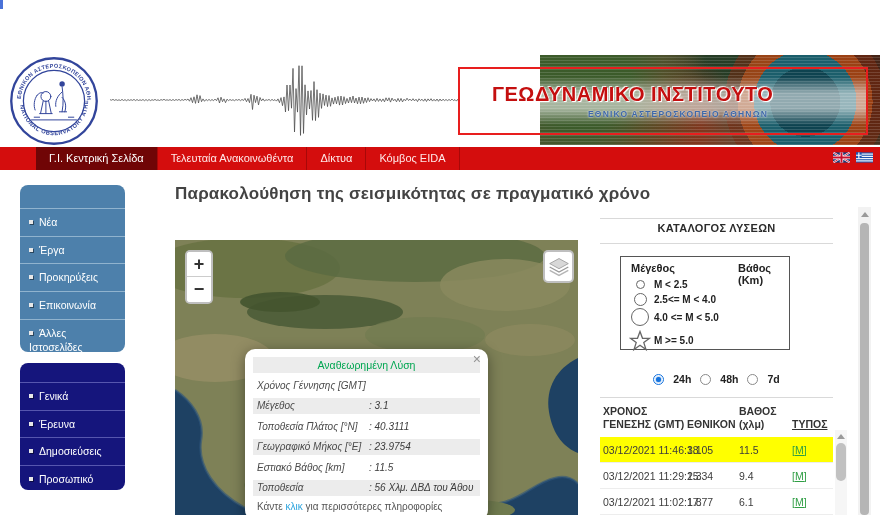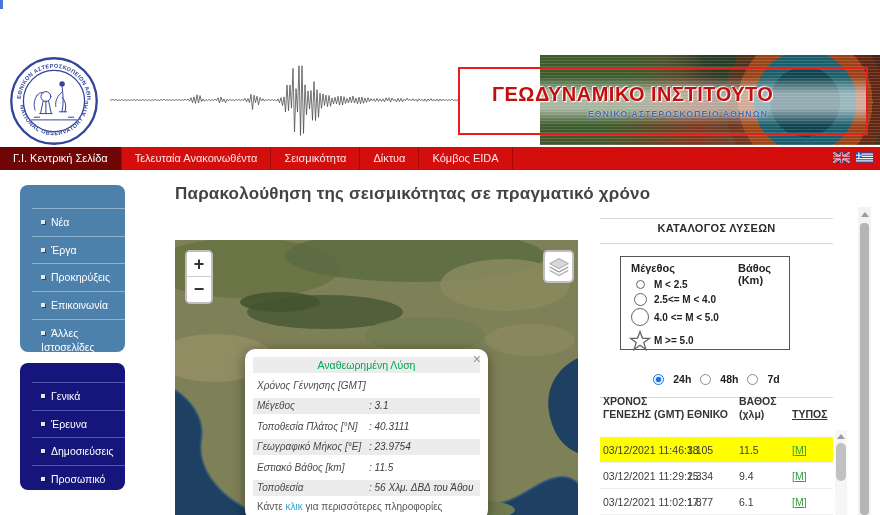--- a/index.html
+++ b/index.html
@@ -44,32 +44,32 @@
     letter-spacing:1.2px; white-space:nowrap; text-shadow:0 0 2px #fff;
   }
 
   
   .nav { left:0; top:147px; width:880px; height:23px; background:#d40d0d; }
   .nav ul { list-style:none; display:flex; height:100%; }
   .nav-item {
     padding:0 13px; line-height:23px; font-size:11px; color:#ffe9e9; white-space:nowrap;
     border-right:1px solid #a80808; cursor:default;
   }
-  .nav-item.active { background:#700506; color:#fff; }
+  .nav-item.active { background:#700506; color:#fff;margin-left:36px; }
   .flags { position:absolute; right:7px; top:5px; display:flex; gap:6px; }
   .flag { width:17px; height:11px; display:block; }
 
   
   .side-box { left:20px; width:105px; border-radius:8px; }
   .side-box1 { top:185px; height:167px; background:#4d80ab; padding-top:23px; }
   .side-box2 { top:363px; height:127px; background:#15157c; padding-top:19px; }
   .side-box ul { list-style:none; }
   .side-item {
     border-top:1px solid rgba(200,220,235,.55); padding:6px 6px 6px 9px;
-    font-size:10.5px; color:#fff; line-height:1.4; cursor:default;margin-left:12px;
+    font-size:10.5px; color:#fff; line-height:1.4; cursor:default;
   }
   .side-box2 .side-item { border-top:1px solid rgba(140,140,215,.55); }
   .bullet {
     display:inline-block; width:4px; height:4px; background:#e8e8e8;
     box-shadow:1px 1px 0 rgba(0,0,0,.45); margin-right:6px; vertical-align:2px;
   }
 
   
   .main-title { left:175px; top:184px; font-size:17px; color:#434343; letter-spacing:.2px; }
 
@@ -139,21 +139,21 @@
   .radio-item { display:flex; align-items:center; gap:9px; cursor:pointer; }
   .radio { width:11px; height:11px; border-radius:50%; border:1px solid #8a8a8a; background:#fff; position:relative; }
   .radio.checked { border:1px solid #1573de; background:#fff; }
   .radio.checked::after {
     content:""; position:absolute; left:2px; top:2px; width:5px; height:5px;
     border-radius:50%; background:#1573de; box-shadow:0 0 2px #1573de;
   }
   .radio-label { font-size:10.5px; font-weight:bold; color:#222; }
 
   .eq-table { position:absolute; left:0; top:198px; width:233px; }
-  .thead { display:flex; align-items:flex-end; height:34px; padding-bottom:16px; }
+  .thead { display:flex; align-items:flex-end; height:34px; padding-bottom:6px; }
   .th { font-size:10.5px; font-weight:bold; color:#333; line-height:1.25; }
   .c1 { width:87px; padding-left:3px; } .c2 { width:52px; } .c3 { width:53px; } .c4 { width:41px;text-decoration:underline; }
   .tr { display:flex; align-items:center; height:26px; border-bottom:1px solid #ededed; cursor:pointer; }
   .tr.highlight { background:#ffff00; }
   .td { font-size:10.5px; color:#3c3c3c; white-space:nowrap; }
   .td.type { color:#2f9e44; }
 
   
   .tbl-scroll { left:835px; top:430px; width:12px; height:85px; background:#f6f6f6; }
   .tbl-scroll .sb-up { position:absolute; top:4px; left:2px; }
@@ -204,21 +204,20 @@
   <div class="abs banner-streaks"></div>
   <div class="abs banner-box">
     <div class="banner-title">ΓΕΩΔΥΝΑΜΙΚΟ ΙΝΣΤΙΤΟΥΤΟ</div>
     <div class="banner-subtitle">ΕΘΝΙΚΟ ΑΣΤΕΡΟΣΚΟΠΕΙΟ ΑΘΗΝΩΝ</div>
   </div>
 
   <div class="abs nav">
     <ul>
         <li class="nav-item active">Γ.Ι. Κεντρική Σελίδα</li>
         <li class="nav-item">Τελευταία Ανακοινωθέντα</li>
-        <li class="nav-item">Σεισμικότητα</li>
         <li class="nav-item">Δίκτυα</li>
         <li class="nav-item">Κόμβος EIDA</li>
       </ul>
     <div class="flags">
       <svg class="flag" viewBox="0 0 60 36">
         <rect width="60" height="36" fill="#1a3775"></rect>
         <path d="M0,0 L60,36 M60,0 L0,36" stroke="#fff" stroke-width="7"></path>
         <path d="M0,0 L60,36 M60,0 L0,36" stroke="#c8102e" stroke-width="3"></path>
         <path d="M30,0 V36 M0,18 H60" stroke="#fff" stroke-width="12"></path>
         <path d="M30,0 V36 M0,18 H60" stroke="#c8102e" stroke-width="7"></path>
@@ -383,21 +382,21 @@
           <span class="radio"></span>
           <span class="radio-label">7d</span>
         </div>
       </div>
 
     <div class="panel-hr hr3"></div>
 
     <div class="eq-table">
       <div class="thead">
         <div class="th c1">ΧΡΟΝΟΣ ΓΕΝΕΣΗΣ (GMT)</div>
-        <div class="th c2">ΕΘΝΙΚΟ</div>
+        <div class="th c2">ΕΘΝΙΚΟΝ</div>
         <div class="th c3">ΒΑΘΟΣ (χλμ)</div>
         <div class="th c4">ΤΥΠΟΣ</div>
       </div>
       <div>
           <div class="tr highlight">
             <div class="td c1">03/12/2021 11:46:18.05</div>
             <div class="td c2">3.1</div>
             <div class="td c3">11.5</div>
             <div class="td c4 type">[M]</div>
           </div>

